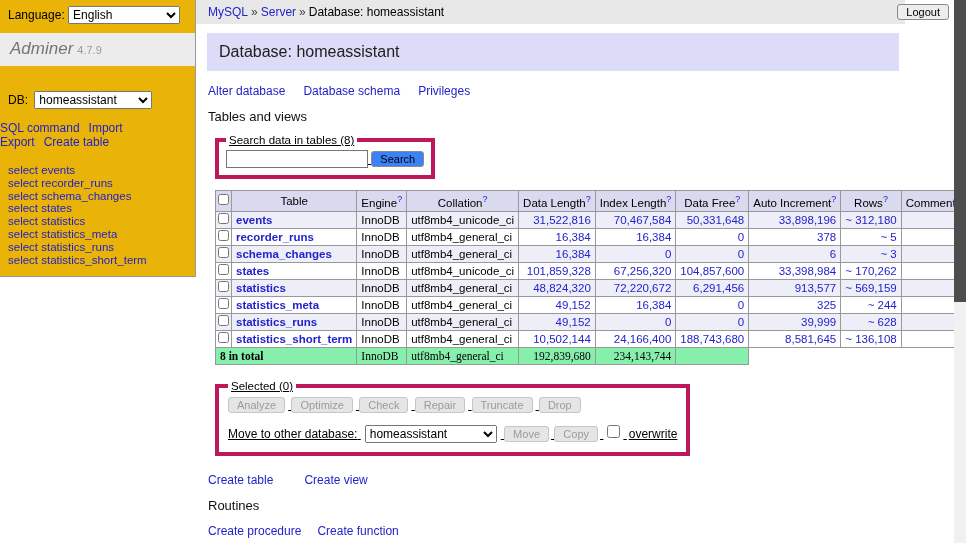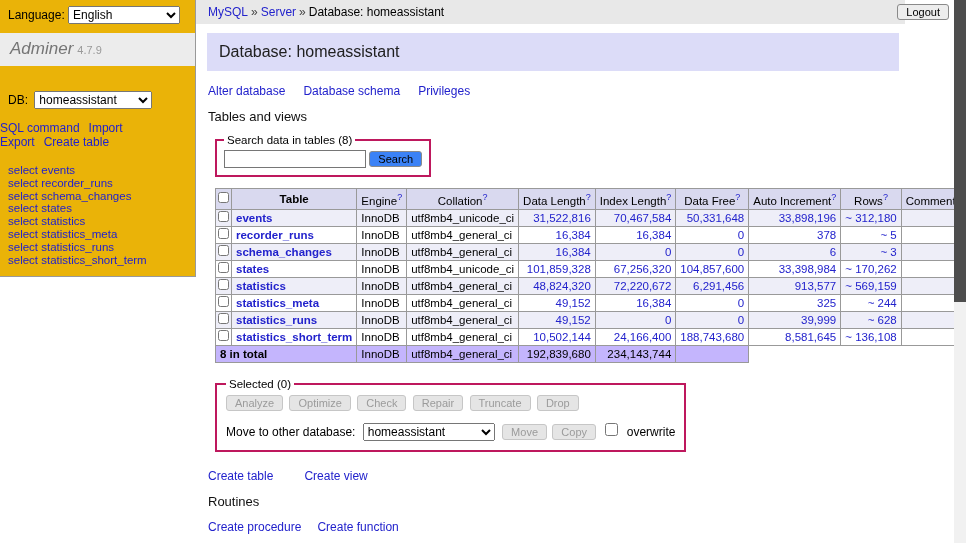--- a/index.html
+++ b/index.html
@@ -30,43 +30,43 @@
   .crumb-sep { color:#444; margin:0 3px; }
   .logout-btn { position:absolute; top:4px; right:5px; font-size:11px; padding:1px 8px;
                 background:#ededed; border:1px solid #8a8a8a; border-radius:3px; cursor:pointer; }
   .content { margin:9px 0 0 11px; width:692px; }
   .page-title { background:#dcdcf8; margin:0; padding:10px 12px; font-size:16px; font-weight:normal; color:#202020; }
   .toplinks { margin:13px 0 0 1px; }
   .toplinks a { margin-right:18px; }
   h3 { font-size:13px; font-weight:normal; color:#101010; margin:11px 0 0 1px; }
 
   
-  fieldset { border:2px solid #be185d; display:inline-block; padding:4px 7px 7px 7px; margin:0; }
+  fieldset { border:4px solid #be185d; display:inline-block; padding:4px 7px 7px 7px; margin:0;text-decoration:underline; }
   legend { font-size:11.5px; padding:0 3px; }
   .search-fs { margin:10px 0 0 8px; }
   .search-input { width:142px; height:18px; border:1px solid #767676; font-size:12px; padding:1px 3px; }
   .btn { font-size:11px; padding:1px 8px; background:#3b82f6; border:1px solid #8a8a8a; border-radius:3px; cursor:pointer; }
 
   
   .tables-wrap { margin:11px 0 0 8px; }
   table.data { border-collapse:collapse; font-size:11.5px; white-space:nowrap; }
   .data th, .data td { border:1px solid #999; padding:2px 4px; height:15px; vertical-align:middle; }
   .data thead th, .data thead td { background:#d9d9ef; font-weight:normal; text-align:center; }
-  .data thead th.hname { font-weight:bold; color:#000; }
+  .data thead th.hname { font-weight:normal; color:#000; }
   .data thead sup a { font-size:9px; }
   .data td.c { width:18px; text-align:center; padding:1px 2px; }
   .data input[type=checkbox] { margin:0; width:11px; height:11px; }
   .data td.name { min-width:108px; }
   .data td.name a { font-weight:bold; }
   .data td.eng { min-width:38px; }
   .data td.coll { min-width:94px; }
   .data td.num { text-align:right; }
   .data td.comment { min-width:48px; }
   .data tbody tr:nth-child(odd) td { background:#eeeef8; }
-  .data tfoot td { background:#c4b5fd; }
+  .data tfoot td { background:#86efac;font-family:Liberation Serif, serif; }
   .data tfoot .tl { font-weight:bold; }
   .data col.c-dl { min-width:66px; } .data col.c-il { min-width:68px; } .data col.c-df { min-width:60px; }
   .data col.c-ai { min-width:76px; } .data col.c-rw { min-width:54px; }
 
   
   .selected-fs { margin:15px 0 0 8px; padding:5px 9px 9px 9px; }
   .dbtn { font-size:11px; padding:1px 8px; margin-right:3px; background:#e5e5e5; color:#9b9b9b;
           border:1px solid #c6c6c6; border-radius:3px; }
   .move-row { margin-top:9px; }
   .move-row select { width:132px; font-size:12px; margin:0 4px; }

